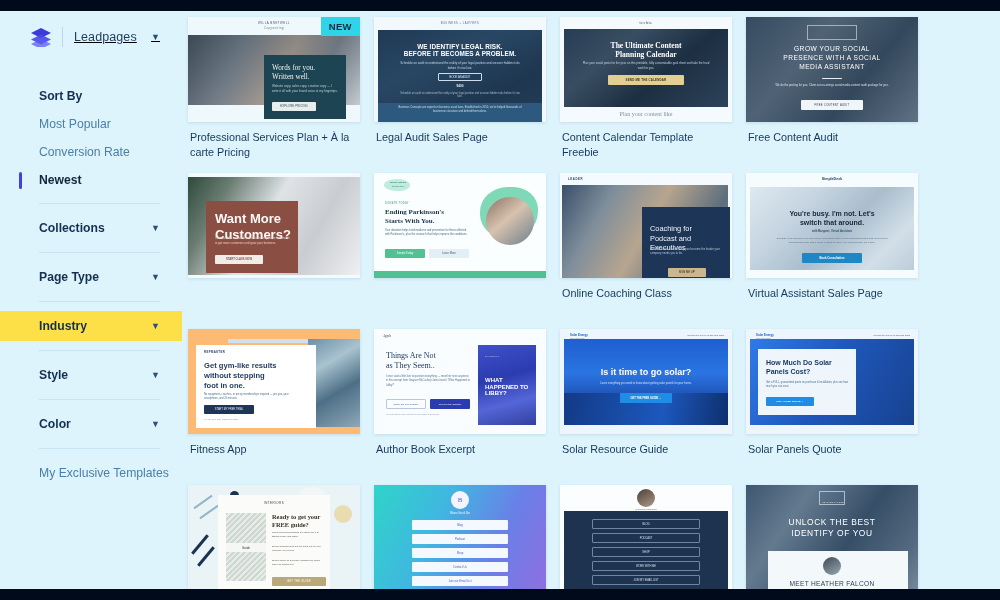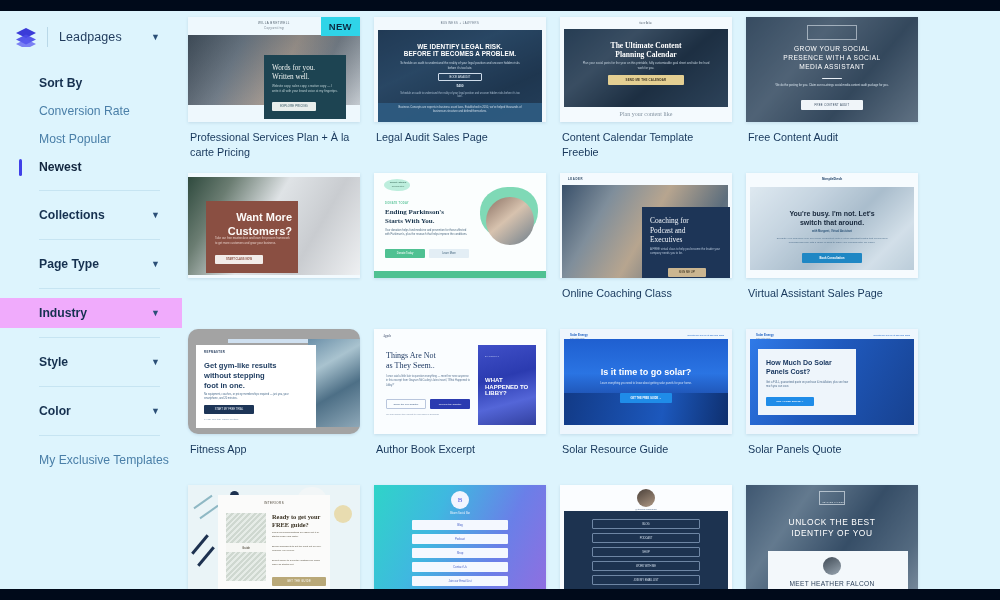--- a/index.html
+++ b/index.html
@@ -9,42 +9,42 @@
     background: #000a1a;
     overflow: hidden;
   }
   .screen { position: relative; width: 1000px; height: 600px; background: #000a1a; }
   .topbar { position: absolute; left:0; top:0; width:1000px; height:11px; background:#000a1a; }
   .bottombar { position: absolute; left:0; top:589px; width:1000px; height:11px; background:#000a1a; }
   .app { position:absolute; left:0; top:11px; width:1000px; height:578px; background:#ddf4fd; display:flex; }
 
   
   .sidebar { width:182px; flex:0 0 182px; background:#ddf4fd; position:relative; padding-top:10px; }
-  .brand { display:flex; align-items:center; height:32px; padding-left:15px; }
+  .brand { display:flex; align-items:center; height:32px; padding-left:30px;text-decoration:underline; }
   .brand-logo { width:22px; height:20px; position:relative; flex:0 0 22px; }
   .brand-sep { width:1px; height:20px; background:#b9d8e8; margin:0 11px 0 10px; }
   .brand-name { font-size:12.5px; color:#1f3a5c; letter-spacing:.1px; }
   .brand-caret { margin-left:auto; margin-right:22px; color:#2b4f77; font-size:9px; line-height:1; }
 
-  .nav { margin-top:16px; }
+  .nav { margin-top:29px; }
   .nav-item {
     display:block; padding:7px 0 7px 39px; font-size:12.2px; color:#4a7fa8; position:relative; cursor:pointer;
   }
   .nav-item.head { color:#15304f; font-weight:bold; }
   .nav-item.active { color:#12263f; font-weight:bold; }
   .nav-item.active::before {
     content:""; position:absolute; left:19px; top:6px; width:2.5px; height:17px; background:#4040e8; border-radius:2px;
   }
   .divider { height:1px; background:#c6e4f2; margin:9px 22px 9px 39px; }
 
   .group {
     display:flex; align-items:center; padding:8px 0 8px 39px; font-size:12.2px; color:#15304f; font-weight:bold;
     cursor:pointer;
   }
-  .group.hl { background:#f0abfc;justify-content:flex-end; }
+  .group.hl { background:#fde047;justify-content:flex-end; }
   .group .chev { margin-left:auto; margin-right:22px; font-size:9px; color:#2b4f77; font-weight:normal; }
   .plain-link { display:block; padding:8px 0 8px 39px; font-size:12.2px; color:#4a7fa8; cursor:pointer; }
 
   
   .main { flex:1; background:#ddf4fd; padding:6px 0 0 6px; overflow:hidden; position:relative; }
   .grid { display:grid; grid-template-columns:repeat(4,172px); column-gap:14px; row-gap:0; }
   .card { width:172px; }
   .thumb {
     width:172px; height:105px; position:relative; overflow:hidden; background:#eef7fd;
     box-shadow:0 1px 3px rgba(20,60,100,.13);
@@ -109,21 +109,21 @@
     background:linear-gradient(120deg,#39506a 0%,#7f8e9b 25%,#b7a58f 50%,#5d6e7d 78%,#8f9aa4 100%); }
   .t7 .panel { right:2px; top:34px; width:88px; height:71px; background:#1d3557; }
 
   
   .t8 { background:#f6fbfe; }
   .t8 .hero { left:4px; top:14px; width:164px; height:83px;
     background:linear-gradient(135deg,#dfe8ef 0%,#b9c8d6 30%,#8fa5b8 55%,#cdd9e3 80%,#aabdcc 100%); }
   .t8 .hero::after{content:"";position:absolute;inset:0;background:rgba(222,234,243,.35);}
 
   
-  .t9 { background:#a3a3a3;border-radius:10px; }
+  .t9 { background:#fdba74; }
   .t9 .strip { left:40px; top:10px; width:132px; height:4px; background:#cfe0f0; }
   .t9 .photo { right:0; top:10px; width:52px; height:88px;
     background:linear-gradient(150deg,#6b8fa8 0%,#a9c3cf 30%,#4d6f86 60%,#8ea8b8 100%); }
   .t9 .panel { left:8px; top:16px; width:120px; height:83px; background:#ffffff; }
 
   
   .t10 { background:#fafdff; }
   .t10 .book { right:10px; top:16px; width:58px; height:80px;
     background:linear-gradient(165deg,#4050c8 0%,#2b3bb0 40%,#5466d8 70%,#32409f 100%); }
 
@@ -185,22 +185,22 @@
             <path d="M11 12 L21 17 L11 22 L1 17 Z" fill="#5a5af0" opacity=".75"></path>
           </svg>
         </span>
         <span class="brand-sep"></span>
         <span class="brand-name">Leadpages</span>
         <span class="brand-caret">▼</span>
       </div>
 
       <nav class="nav">
         <span class="nav-item head">Sort By</span>
+        <span class="nav-item">Most Popular</span>
         <span class="nav-item">Conversion Rate</span>
-        <span class="nav-item">Most Popular</span>
         <span class="nav-item active">Newest</span>
       </nav>
 
       <div class="divider"></div>
 
       <div class="group">
         <span>Collections</span>
         <span class="chev">▼</span>
       </div>
       <div class="divider"></div>
@@ -308,21 +308,21 @@
 
         <div class="row-sp"></div>
         <div class="row-sp"></div>
         <div class="row-sp"></div>
         <div class="row-sp"></div>
 
         <div class="card">
           <div class="thumb t5">
             <div class="hero ph"></div>
             <div class="panel ph">
-              <div style="position:absolute;left:9px;top:10px;right:6px;color:#fdfaf8;font-size:11px;font-weight:bold;line-height:1.25;text-align:right;">
+              <div style="position:absolute;left:9px;top:10px;right:6px;color:#fdfaf8;font-size:13px;font-weight:bold;line-height:1.25;">
                 <span>Want More</span><br><span>Customers?</span>
               </div>
               <div style="position:absolute;left:9px;top:35px;right:8px;color:#e2c9c2;font-size:2.9px;line-height:1.6;">Take our free masterclass and learn the proven framework to get more customers and grow your business.</div>
               <div class="btnm" style="left:9px;top:54px;width:48px;height:9px;background:#f2ece9;">
                 <span style="position:absolute;inset:0;display:flex;align-items:center;justify-content:center;font-size:2.7px;color:#8a4f42;font-weight:bold;">START CLASS NOW</span>
               </div>
             </div>
           </div>
         </div>
 
@@ -346,21 +346,21 @@
             </div>
             <div class="greenbar ph"></div>
           </div>
         </div>
 
         <div class="card">
           <div class="thumb t7">
             <div style="position:absolute;left:8px;top:4px;color:#2c4763;font-size:2.8px;letter-spacing:.6px;font-weight:bold;">LEADER</div>
             <div class="hero ph"></div>
             <div class="panel ph">
-              <div style="position:absolute;left:8px;top:9px;right:5px;color:#f1f5fa;font-size:7.4px;font-family:Liberation Serif, serif;line-height:1.3;">
+              <div style="position:absolute;left:8px;top:17px;right:5px;color:#f1f5fa;font-size:7.4px;font-family:Liberation Sans, sans-serif;line-height:1.3;">
                 <span>Coaching for</span><br><span>Podcast and</span><br><span>Executives</span>
               </div>
               <div style="position:absolute;left:8px;top:40px;right:7px;color:#b3c4d8;font-size:2.8px;line-height:1.6;">A FREE virtual class to help you become the leader your company needs you to be.</div>
               <div class="btnm" style="left:26px;top:61px;width:38px;height:9px;background:#cbb690;">
                 <span style="position:absolute;inset:0;display:flex;align-items:center;justify-content:center;font-size:2.7px;color:#2c2415;">SIGN ME UP!</span>
               </div>
             </div>
           </div>
           <div class="card-title">Online Coaching Class</div>
         </div>

